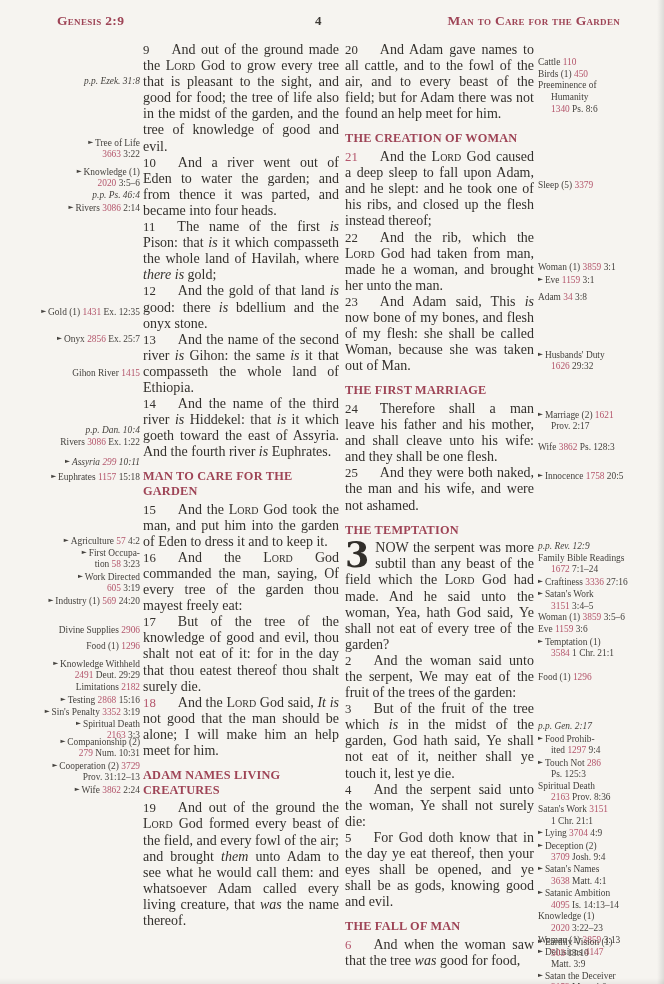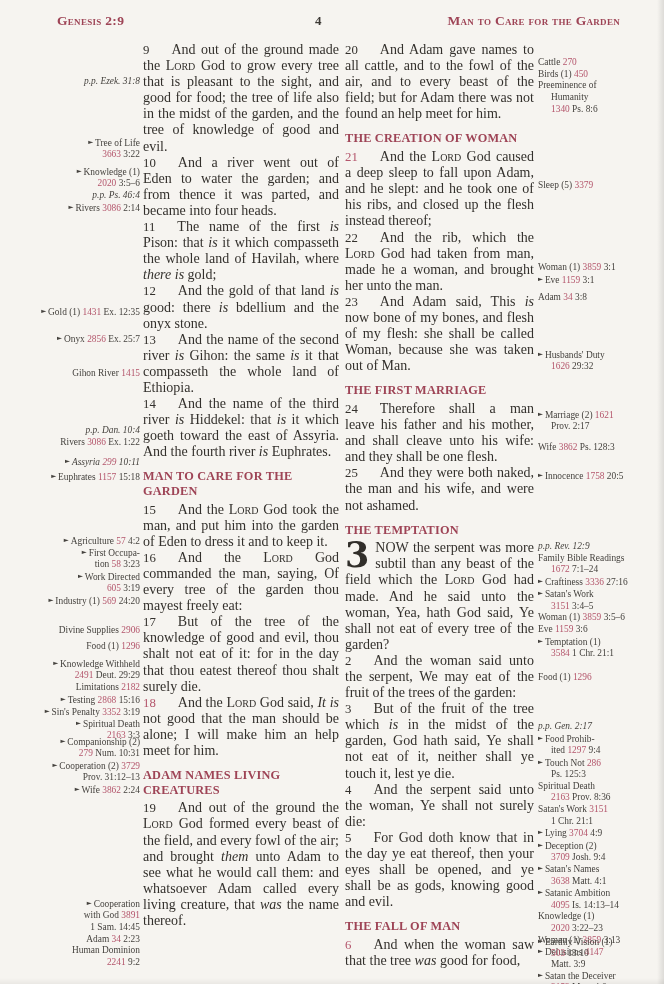--- a/index.html
+++ b/index.html
@@ -117,28 +117,20 @@
         <div class="mline"><span class="arr">►</span> Spiritual Death</div>
         <div class="mline"><span class="cn">2163</span> 3:3</div>
       </div>
       <div class="grp" style="top: 736px; text-align: right;">
         <div class="mline"><span class="arr">►</span> Companionship (2)</div>
         <div class="mline"><span class="cn">279</span> Num. 10:31</div>
         <div class="mline"><span class="arr">►</span> Cooperation (2) <span class="cn">3729</span></div>
         <div class="mline">Prov. 31:12–13</div>
         <div class="mline"><span class="arr">►</span> Wife <span class="cn">3862</span> 2:24</div>
       </div>
-      <div class="grp" style="top: 898px;">
-        <div class="mline"><span class="arr">►</span> Cooperation</div>
-        <div class="mline">with God <span class="cn">3891</span></div>
-        <div class="mline">1 Sam. 14:45</div>
-        <div class="mline">Adam <span class="cn">34</span> 2:23</div>
-        <div class="mline">Human Dominion</div>
-        <div class="mline"><span class="cn">2241</span> 9:2</div>
-      </div>
     </div>
   <div class="col col1" id="col1">
       <p class="verse"><span class="vnum">9</span>And out of the ground made the <span class="sc">Lord</span> God to grow every tree that is pleasant to the sight, and good for food; the tree of life also in the midst of the garden, and the tree of knowledge of good and evil.</p>
       <p class="verse"><span class="vnum">10</span>And a river went out of Eden to water the garden; and from thence it was parted, and became into four heads.</p>
       <p class="verse"><span class="vnum">11</span>The name of the first <em>is</em> Pison: that <em>is</em> it which compasseth the whole land of Havilah, where <em>there is</em> gold;</p>
       <p class="verse"><span class="vnum">12</span>And the gold of that land <em>is</em> good: there <em>is</em> bdellium and the onyx stone.</p>
       <p class="verse"><span class="vnum">13</span>And the name of the second river <em>is</em> Gihon: the same <em>is</em> it that compasseth the whole land of Ethiopia.</p>
       <p class="verse"><span class="vnum">14</span>And the name of the third river <em>is</em> Hiddekel: that <em>is</em> it which goeth toward the east of Assyria. And the fourth river <em>is</em> Euphrates.</p>
       <h3 class="section">MAN TO CARE FOR THE GARDEN</h3>
       <p class="verse"><span class="vnum">15</span>And the <span class="sc">Lord</span> God took the man, and put him into the garden of Eden to dress it and to keep it.</p>
@@ -161,21 +153,21 @@
       <p class="verse"><span class="dropcap">3</span>NOW the serpent was more subtil than any beast of the field which the <span class="sc">Lord</span> God had made. And he said unto the woman, Yea, hath God said, Ye shall not eat of every tree of the garden?</p>
       <p class="verse"><span class="vnum">2</span>And the woman said unto the serpent, We may eat of the fruit of the trees of the garden:</p>
       <p class="verse"><span class="vnum">3</span>But of the fruit of the tree which <em>is</em> in the midst of the garden, God hath said, Ye shall not eat of it, neither shall ye touch it, lest ye die.</p>
       <p class="verse"><span class="vnum">4</span>And the serpent said unto the woman, Ye shall not surely die:</p>
       <p class="verse"><span class="vnum">5</span>For God doth know that in the day ye eat thereof, then your eyes shall be opened, and ye shall be as gods, knowing good and evil.</p>
       <h3 class="section">THE FALL OF MAN</h3>
       <p class="verse"><span class="vnum red">6</span>And when the woman saw that the tree <em>was</em> good for food,</p>
     </div>
   <div class="margin margin-right" id="margin-right">
       <div class="grp" style="top: 57px;">
-        <div class="mline">Cattle <span class="cn">270</span></div>
+        <div class="mline">Cattle <span class="cn">110</span></div>
         <div class="mline">Birds (1) <span class="cn">450</span></div>
         <div class="mline">Preeminence of</div>
         <div class="mline ind">Humanity</div>
         <div class="mline ind"><span class="cn">1340</span> Ps. 8:6</div>
       </div>
       <div class="grp" style="top: 180px;">
         <div class="mline">Sleep (5) <span class="cn">3379</span></div>
       </div>
       <div class="grp" style="top: 262px;">
         <div class="mline">Woman (1) <span class="cn">3859</span> 3:1</div>

